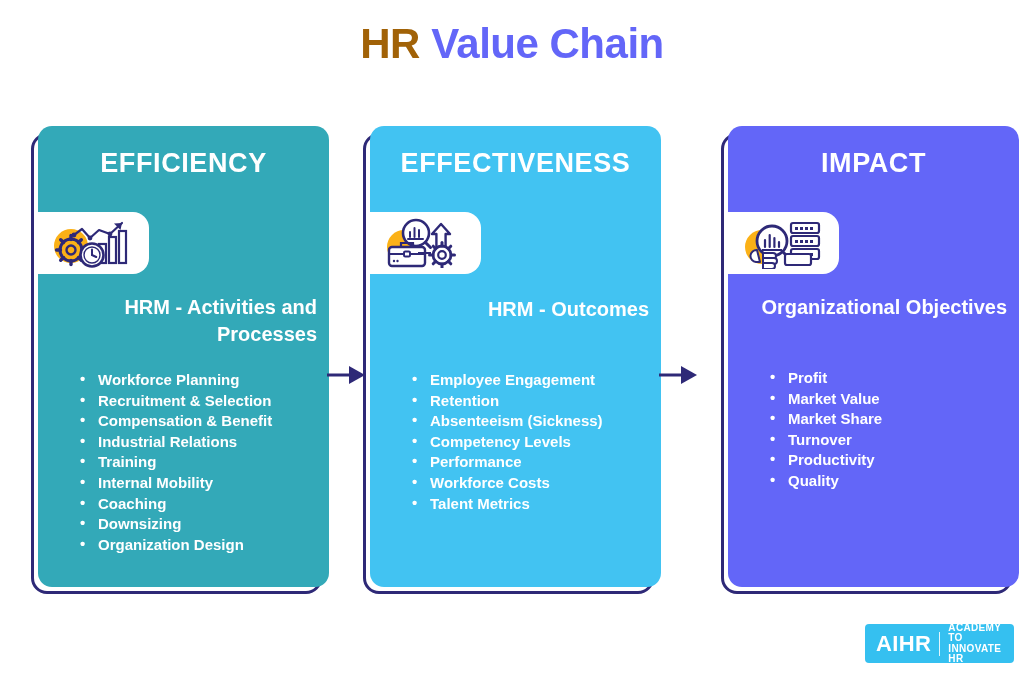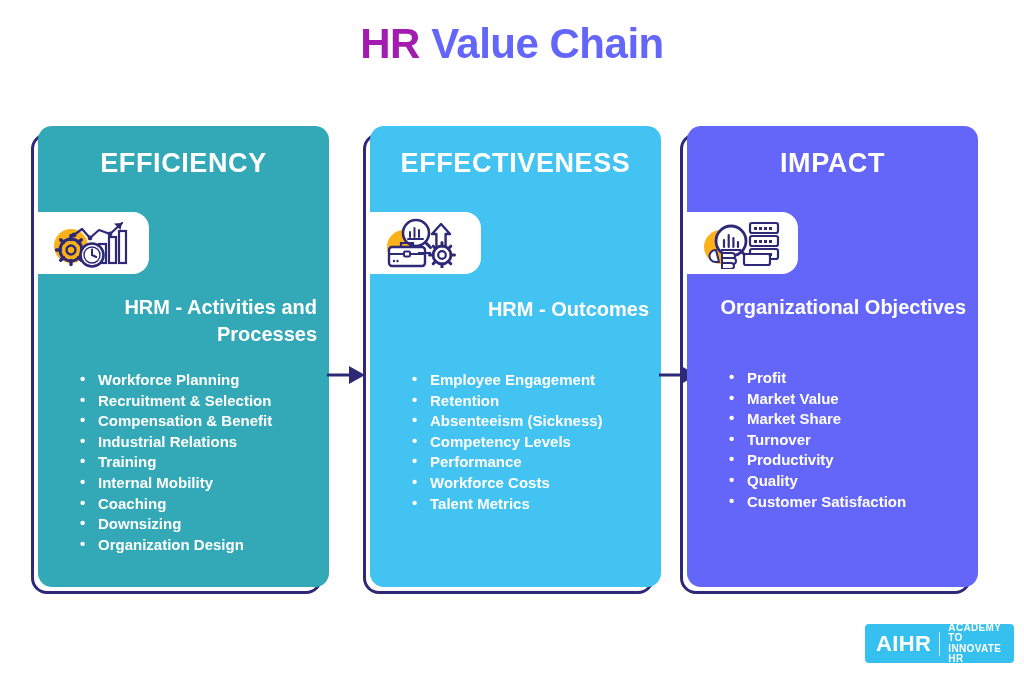--- a/index.html
+++ b/index.html
@@ -24,41 +24,41 @@
     position: absolute;
     top: 20px;
     left: 0;
     width: 1024px;
     text-align: center;
     font-size: 42px;
     font-weight: bold;
     letter-spacing: -0.5px;
     white-space: nowrap;
   }
-  .title .t-dark  { color: #a21caf; }
+  .title .t-dark  { color: #a16207; }
   .title .t-light { color: #6366F8; }
 
   
   .cards {
     position: absolute;
     top: 126px;
     left: 0;
     width: 1024px;
     height: 470px;
   }
 
   .card-wrap {
     position: absolute;
     top: 0;
     width: 298px;
     height: 468px;
   }
   .card-wrap.c1 { left: 31px; }
   .card-wrap.c2 { left: 363px; }
-  .card-wrap.c3 { left: 680px; }
+  .card-wrap.c3 { left: 721px; }
 
   
   .card-outline {
     position: absolute;
     left: 0;
     top: 7px;
     width: 291px;
     height: 461px;
     border: 3px solid #2E2977;
     border-radius: 16px;
@@ -403,21 +403,20 @@
 
         <div class="card-sub two-line">Organizational Objectives</div>
 
         <ul class="bullets bul-c3">
           <li>Profit</li>
           <li>Market Value</li>
           <li>Market Share</li>
           <li>Turnover</li>
           <li>Productivity</li>
           <li>Quality</li>
-          <li>Customer Satisfaction</li>
         </ul>
       </div>
     </div>
 
   </div>
 
   <div class="logo">
     <span class="logo-main">AIHR</span>
     <span class="logo-div"></span>
     <span class="logo-tag">

